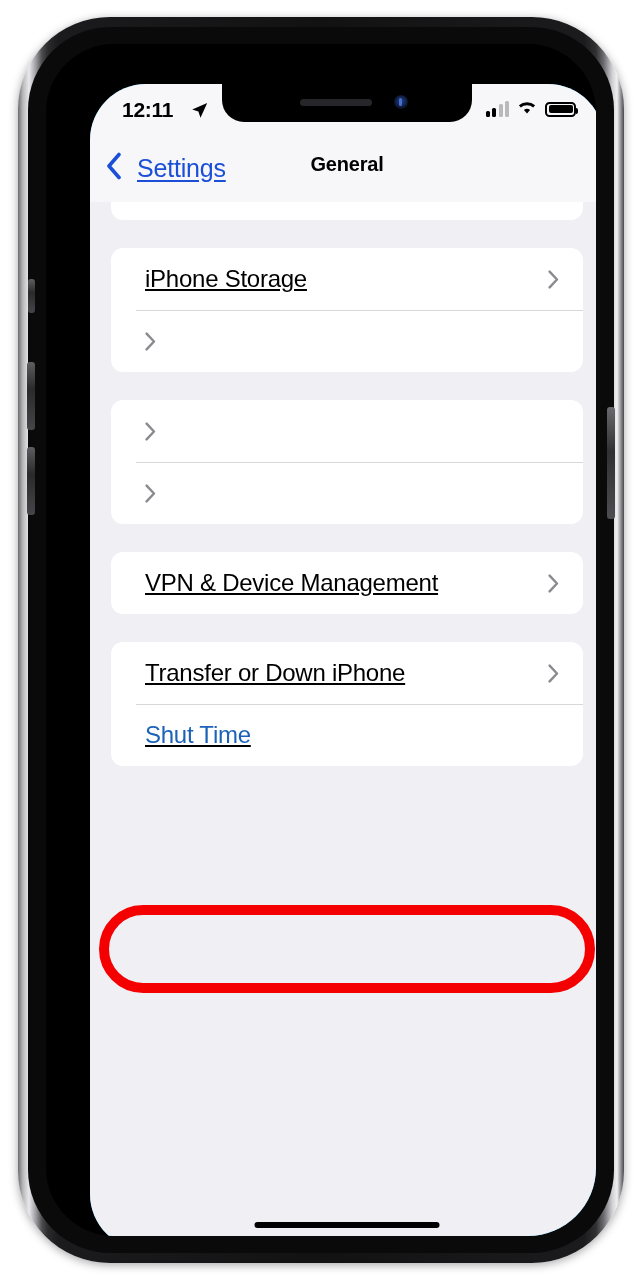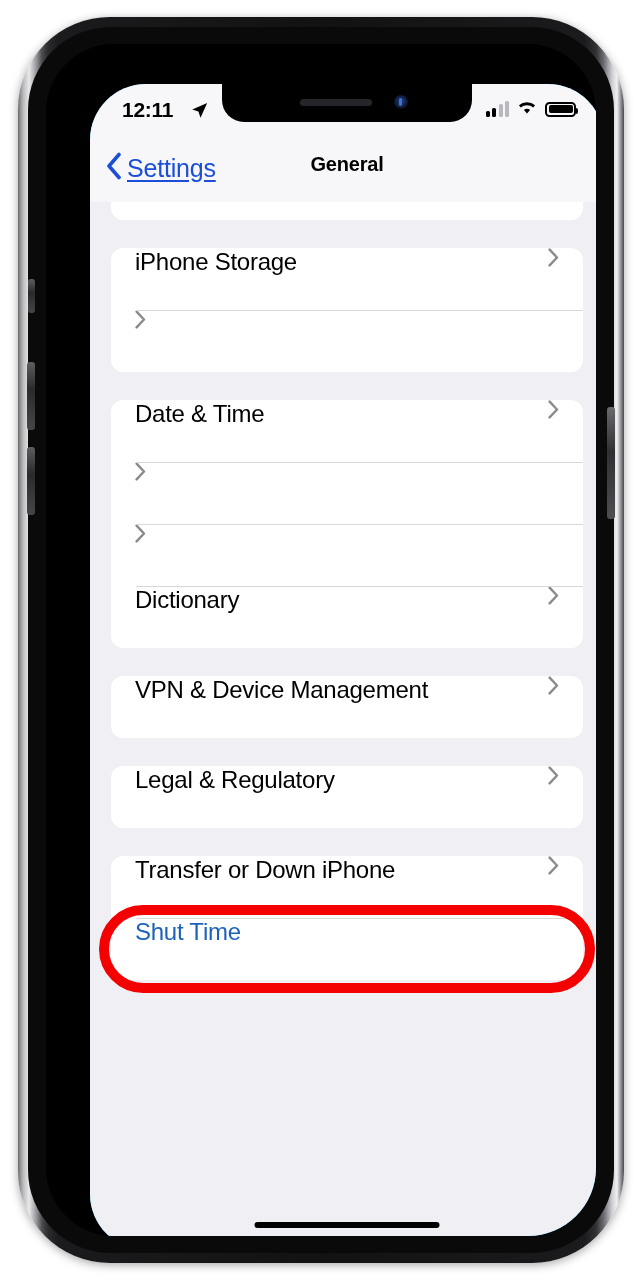--- a/index.html
+++ b/index.html
@@ -193,21 +193,21 @@
     height: 64px;
     background: #f7f7f9;
     z-index: 30;
   }
   #nav-back {
     position: absolute;
     left: 16px;
     top: 14px;
     display: flex;
     align-items: center;
-    gap: 5px;
+    gap: 15px;
     cursor: pointer;
   }
   #nav-back-label {
     font-size: 25px;
     color: #1c4fd8;
     text-decoration: underline;
     text-underline-offset: 3px;
     letter-spacing: -0.2px;
   }
   #nav-title {
@@ -241,22 +241,24 @@
     margin: 0 21px 28px 21px;
     background: #ffffff;
     border-radius: 12px;
     overflow: hidden;
   }
 
   .row {
     position: relative;
     height: 62px;
     display: flex;
-    padding: 0 18px 0 24px;
+    align-items: center;
+    padding: 0 18px 0 34px;
     cursor: pointer;
+    text-decoration: underline;
   }
   .row + .row::before {
     content: "";
     position: absolute;
     left: 25px;
     right: 0;
     top: 0;
     height: 1px;
     background: #d8d8dc;
   }
@@ -389,53 +391,33 @@
                 </svg>
               </div>
               <div class="row">
                 <svg class="chev" viewBox="0 0 11 19">
                   <path d="M1.6 1.6 L9 9.5 L1.6 17.4" fill="none" stroke="#8a8a8f" stroke-width="2.4" stroke-linecap="round" stroke-linejoin="round"></path>
                 </svg>
               </div>
             </div>
             <div class="group">
               <div class="row">
-                <div class="row-label">Date &amp; Time</div>
-                <svg class="chev" viewBox="0 0 11 19">
-                  <path d="M1.6 1.6 L9 9.5 L1.6 17.4" fill="none" stroke="#8a8a8f" stroke-width="2.4" stroke-linecap="round" stroke-linejoin="round"></path>
-                </svg>
-              </div>
-              <div class="row">
-                <svg class="chev" viewBox="0 0 11 19">
-                  <path d="M1.6 1.6 L9 9.5 L1.6 17.4" fill="none" stroke="#8a8a8f" stroke-width="2.4" stroke-linecap="round" stroke-linejoin="round"></path>
-                </svg>
-              </div>
-              <div class="row">
-                <svg class="chev" viewBox="0 0 11 19">
-                  <path d="M1.6 1.6 L9 9.5 L1.6 17.4" fill="none" stroke="#8a8a8f" stroke-width="2.4" stroke-linecap="round" stroke-linejoin="round"></path>
-                </svg>
-              </div>
-              <div class="row">
-                <div class="row-label">Dictionary</div>
+                <svg class="chev" viewBox="0 0 11 19">
+                  <path d="M1.6 1.6 L9 9.5 L1.6 17.4" fill="none" stroke="#8a8a8f" stroke-width="2.4" stroke-linecap="round" stroke-linejoin="round"></path>
+                </svg>
+              </div>
+              <div class="row">
                 <svg class="chev" viewBox="0 0 11 19">
                   <path d="M1.6 1.6 L9 9.5 L1.6 17.4" fill="none" stroke="#8a8a8f" stroke-width="2.4" stroke-linecap="round" stroke-linejoin="round"></path>
                 </svg>
               </div>
             </div>
             <div class="group">
               <div class="row">
                 <div class="row-label">VPN &amp; Device Management</div>
-                <svg class="chev" viewBox="0 0 11 19">
-                  <path d="M1.6 1.6 L9 9.5 L1.6 17.4" fill="none" stroke="#8a8a8f" stroke-width="2.4" stroke-linecap="round" stroke-linejoin="round"></path>
-                </svg>
-              </div>
-            </div>
-            <div class="group">
-              <div class="row">
-                <div class="row-label">Legal &amp; Regulatory</div>
                 <svg class="chev" viewBox="0 0 11 19">
                   <path d="M1.6 1.6 L9 9.5 L1.6 17.4" fill="none" stroke="#8a8a8f" stroke-width="2.4" stroke-linecap="round" stroke-linejoin="round"></path>
                 </svg>
               </div>
             </div>
             <div class="group">
               <div class="row">
                 <div class="row-label">Transfer or Down iPhone</div>
                 <svg class="chev" viewBox="0 0 11 19">
                   <path d="M1.6 1.6 L9 9.5 L1.6 17.4" fill="none" stroke="#8a8a8f" stroke-width="2.4" stroke-linecap="round" stroke-linejoin="round"></path>

